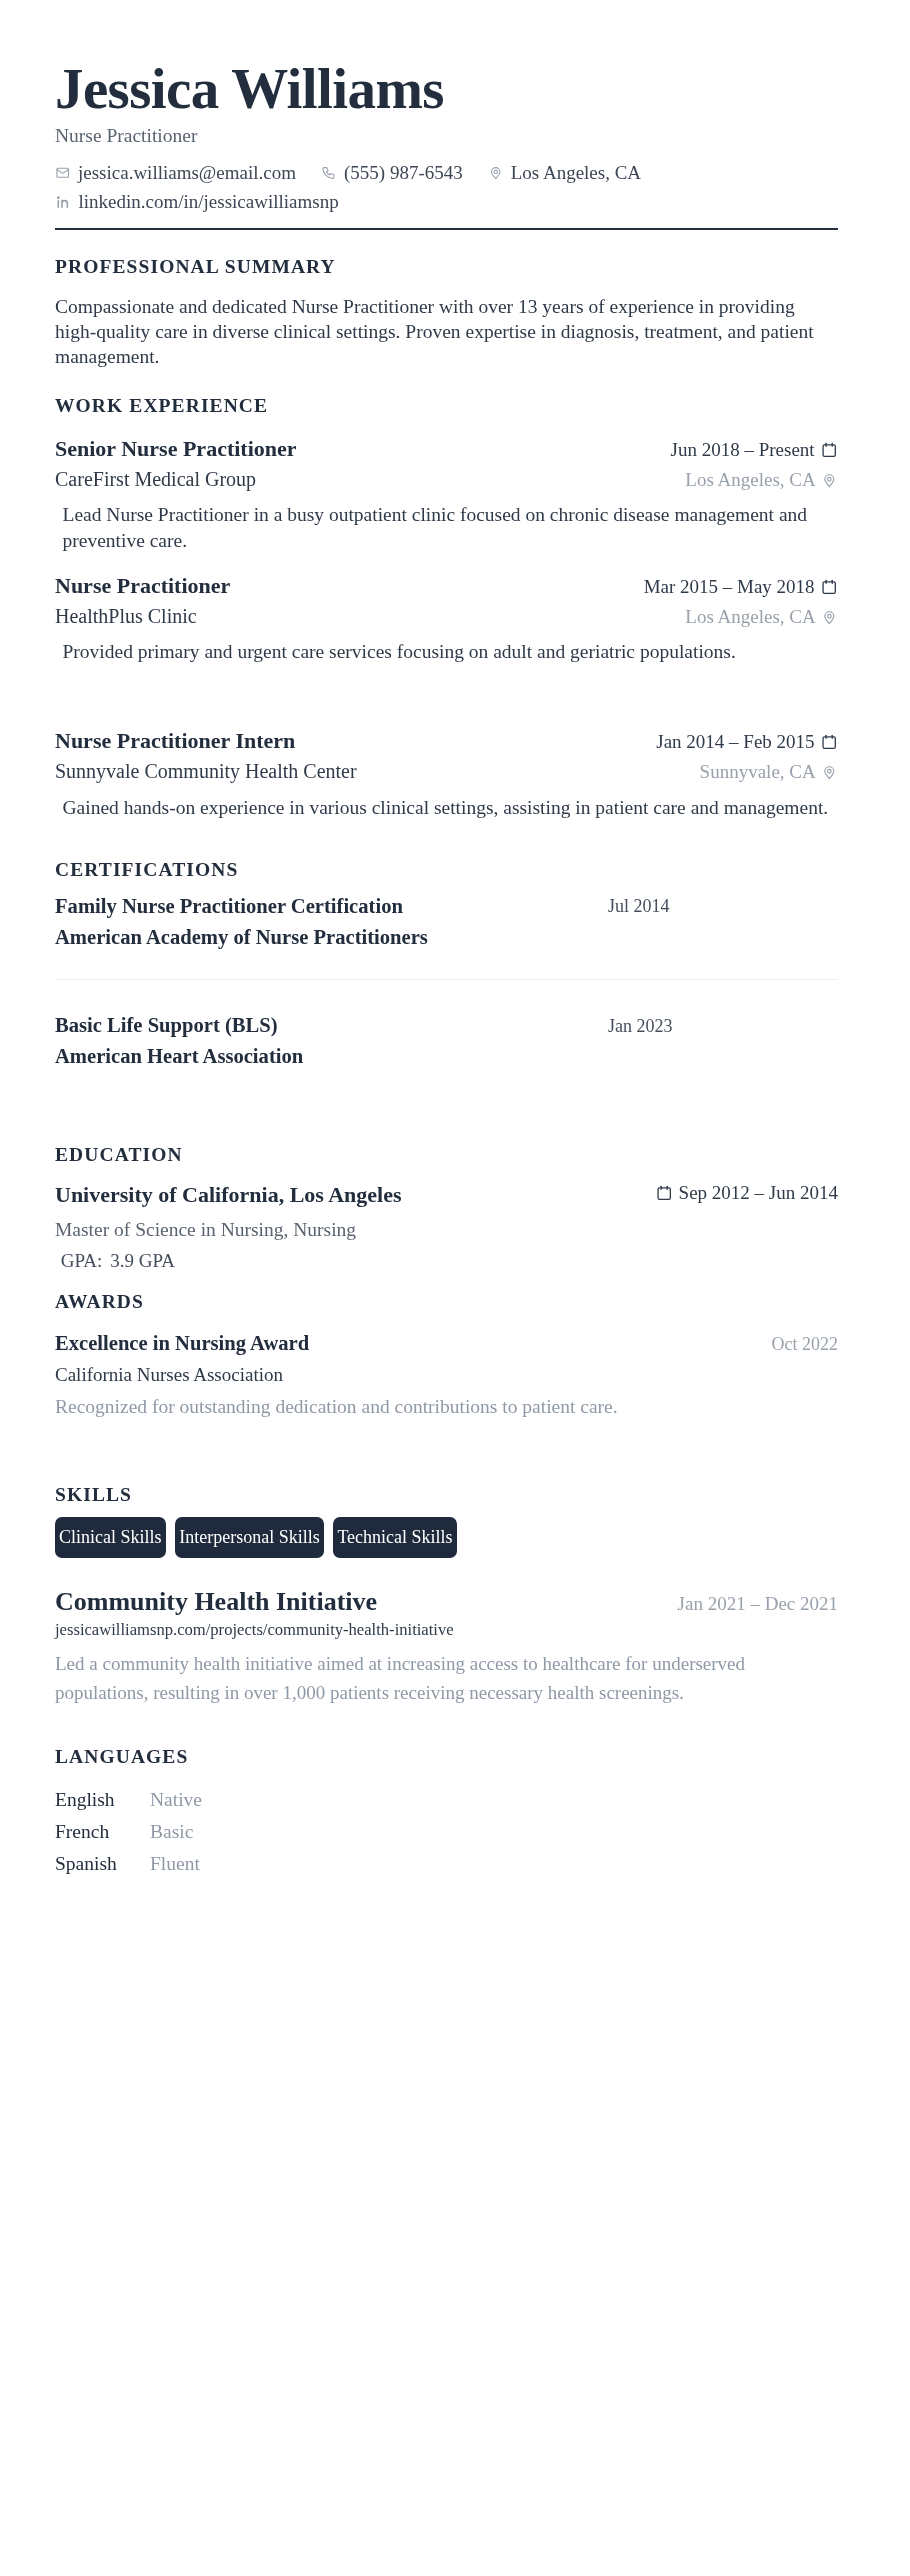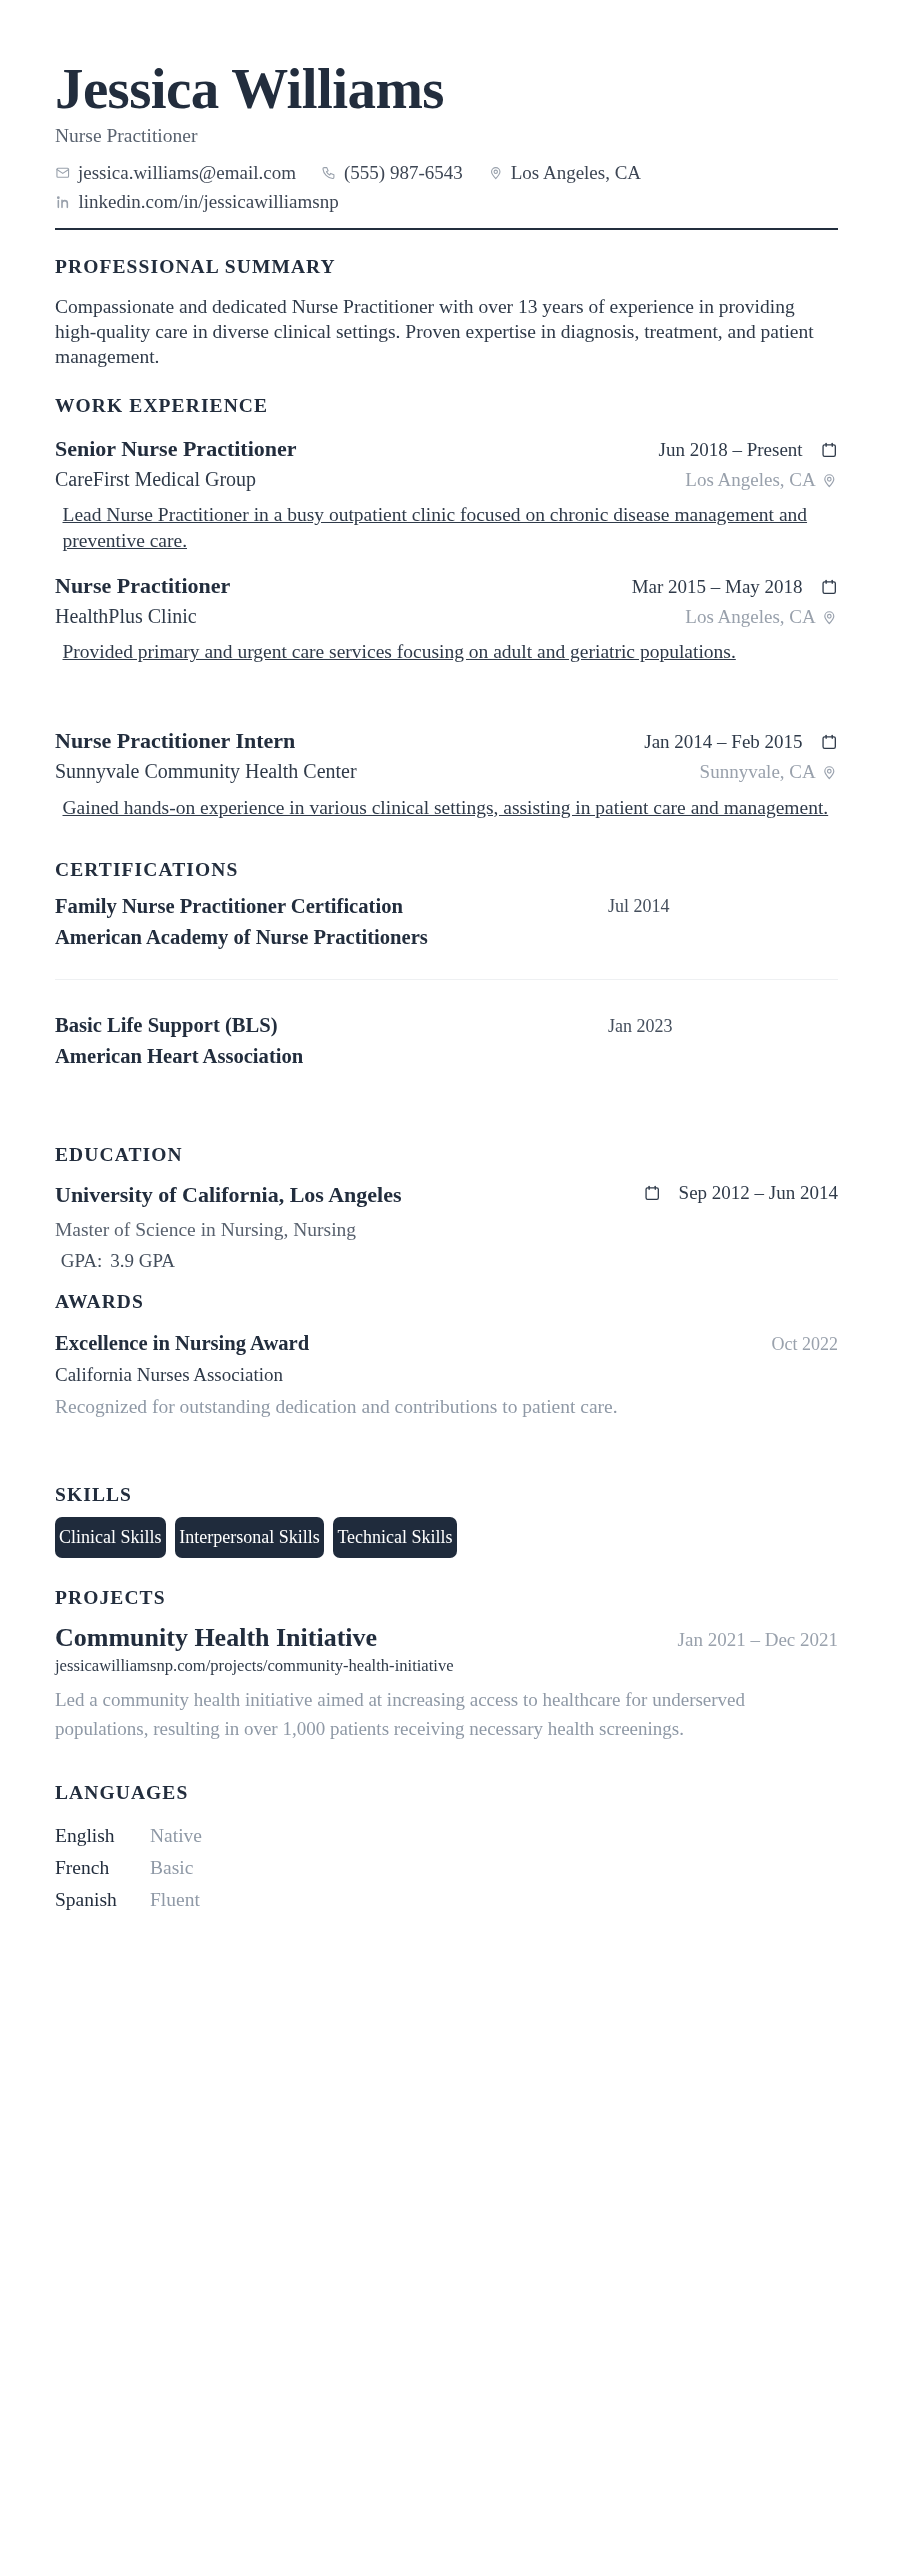--- a/index.html
+++ b/index.html
@@ -27,27 +27,27 @@
 
   .summary-text{margin-top:15px;font-size:19.5px;line-height:25px;color:#2f3a49;max-width:782px;}
 
   
   .entries{margin-top:15px;}
   .entry{margin-bottom:17px;}
   .entry:nth-child(2){margin-bottom:63px;}
   .entry:last-child{margin-bottom:0;}
   .row-split{display:flex;justify-content:space-between;align-items:baseline;margin-top:19px;}
   .job-title{font-size:22px;line-height:1.15;font-weight:700;color:#222d3d;}
-  .date-dark{display:flex;align-items:center;gap:17px;font-size:19px;color:#2f3a49;}
+  .date-dark{display:flex;align-items:center;gap:5px;font-size:19px;color:#2f3a49;}
   .date-dark .dicon{display:inline-flex;color:#2f3a49;}
   .company-row{margin-top:4.6px;display:flex;justify-content:space-between;align-items:baseline;}
   .company{font-size:20px;line-height:1.3;color:#2f3a49;}
   .loc{display:flex;align-items:center;gap:5.7px;font-size:19px;color:#99a1ac;}
   .loc .licon{display:inline-flex;color:#9aa2ae;}
-  .job-desc{margin-top:10.3px;padding-left:7.5px;font-size:19.5px;line-height:26px;color:#2f3a49;max-width:774px;text-decoration:underline;}
+  .job-desc{margin-top:10.3px;padding-left:7.5px;font-size:19.5px;line-height:26px;color:#2f3a49;max-width:774px;}
 
   
   .cert-list{margin-top:13px;}
   .cert-row{position:relative;}
   .cert-row.first{padding-bottom:27.5px;border-bottom:1.1px solid #eef0f2;}
   .cert-row.second{padding-top:33px;padding-bottom:23px;}
   .cert-name{font-size:20.6px;line-height:1.25;font-weight:700;color:#222d3d;}
   .cert-issuer{margin-top:5.7px;font-size:20.6px;line-height:1.25;font-weight:700;color:#222d3d;}
   .cert-date{position:absolute;left:553px;top:2.3px;font-size:18px;color:#444e5c;}
   .cert-row.second .cert-date{top:36px;}
@@ -295,21 +295,20 @@
   <div class="section skills">
     <div class="section-heading">SKILLS</div>
     <div class="pill-row">
       <span class="pill">Clinical Skills</span>
       <span class="pill">Interpersonal Skills</span>
       <span class="pill">Technical Skills</span>
     </div>
   </div>
 
   <div class="section projects">
-    <div class="section-heading">PROJECTS</div>
     <div class="project-title-row">
       <span class="project-title">Community Health Initiative</span>
       <span class="project-dates">Jan 2021 – Dec 2021</span>
     </div>
     <div class="project-url">jessicawilliamsnp.com/projects/community-health-initiative</div>
     <div class="project-desc">Led a community health initiative aimed at increasing access to healthcare for underserved populations, re­sulting in over 1,000 patients receiving necessary health screenings.</div>
   </div>
 
   <div class="section languages">
     <div class="section-heading">LANGUAGES</div>

